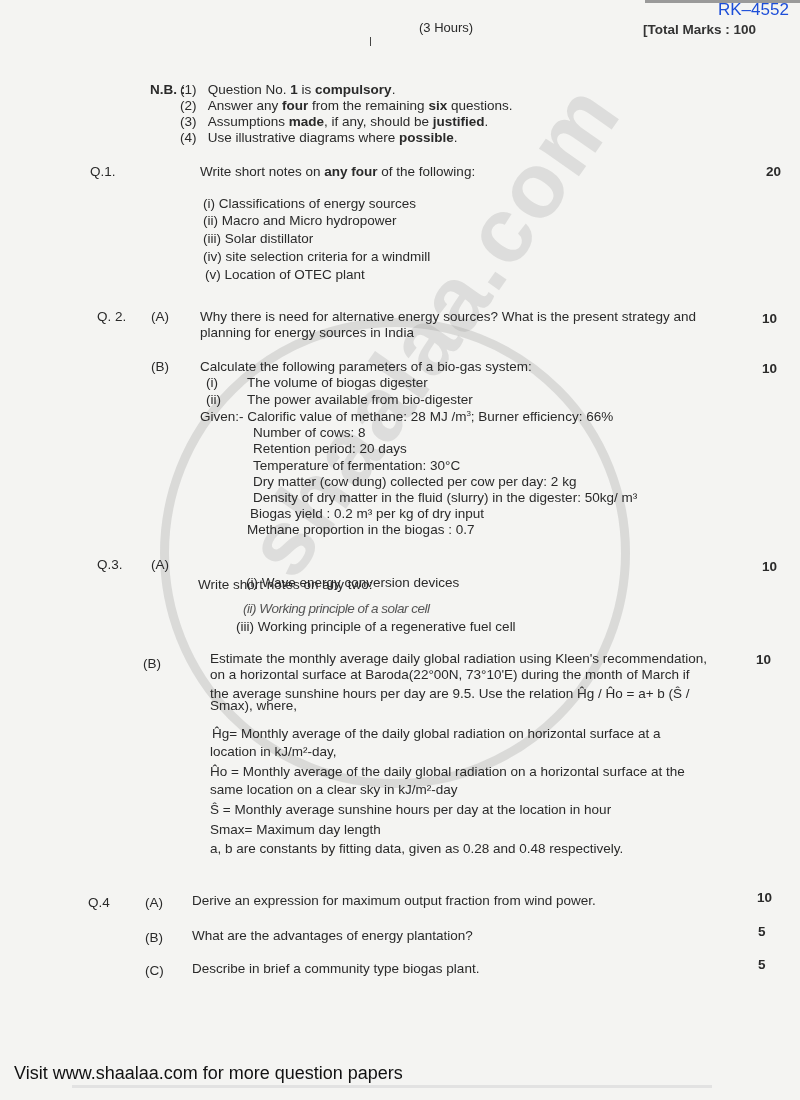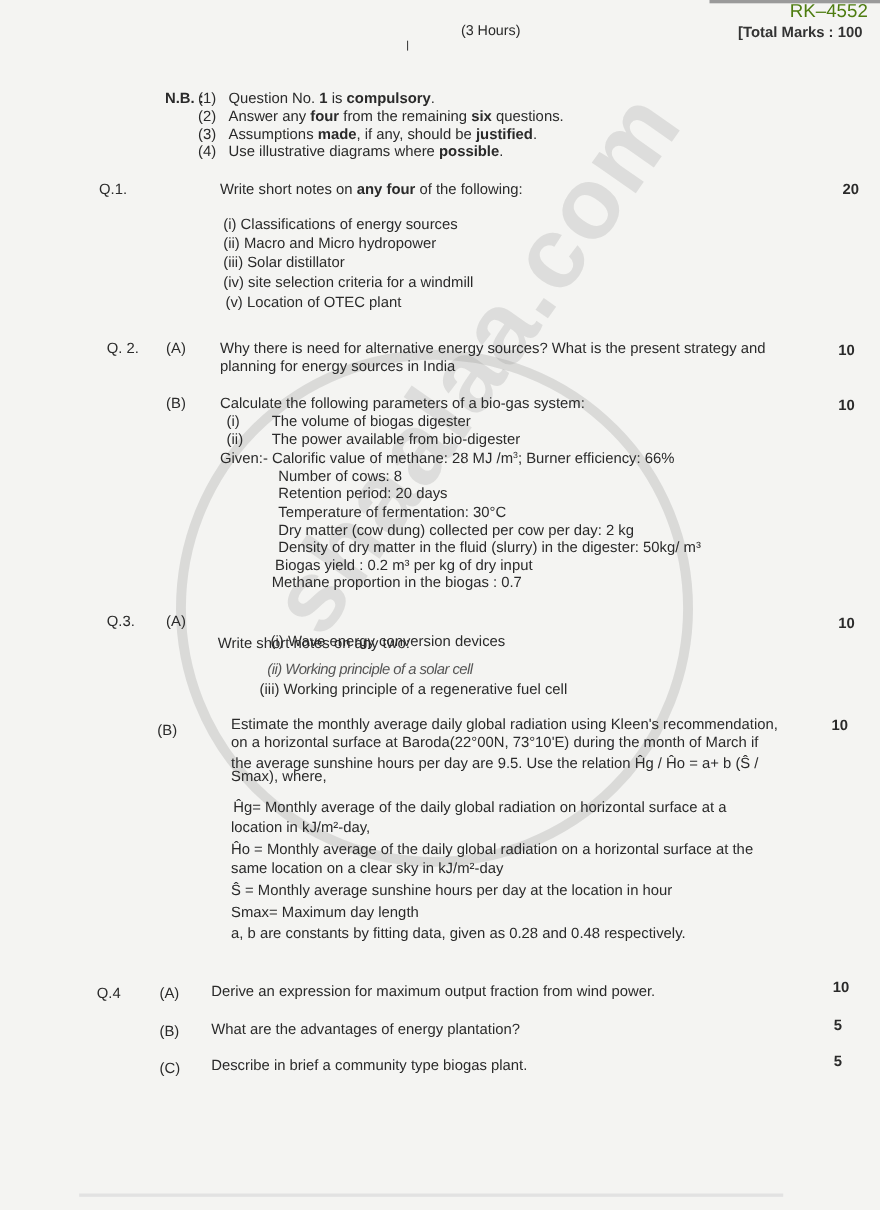--- a/index.html
+++ b/index.html
@@ -9,23 +9,23 @@
     font-family: "Liberation Sans", sans-serif;
     color: #2a2a2a;
   }
   .page { position: absolute; inset: 0; }
   .abs { position: absolute; white-space: nowrap; }
   .t { font-size: 13.5px; line-height: 16px; }
   .mark { font-size: 13.5px; font-weight: bold; }
   b { font-weight: bold; }
   sup { font-size: 8px; vertical-align: 5px; line-height: 0; }
   .topbar { position: absolute; left: 645px; top: 0; width: 155px; height: 3px; background: #9a9a9a; }
-  .code { left: 718px; top: 0px; font-size: 17px; color: #4d7c0f; }
+  .code { left: 718px; top: 0px; font-size: 17px; color: #1d4ed8; }
   .hours { left: 419px; top: 20px; font-size: 13px; }
-  .total { left: 671px; top: 22px; font-size: 13.5px; font-weight: bold; color: #333; }
+  .total { left: 643px; top: 22px; font-size: 13.5px; font-weight: bold; color: #333; }
   .tick { left: 370px; top: 37px; width: 1px; height: 9px; background: #444; }
   .watermark {
     position: absolute; left: 160px; top: 318px; width: 470px; height: 470px;
     border: 9px solid rgba(150,150,150,0.28); border-radius: 50%;
     box-sizing: border-box;
   }
   .wm-text {
     position: absolute; left: 225px; top: 535px; transform: rotate(-55deg);
     transform-origin: left top;
     font-size: 92px; font-weight: bold; color: rgba(140,140,140,0.22);
@@ -137,14 +137,15 @@
 
     <div class="abs t" style="left:145px;top:930px;">(B)</div>
     <div class="abs t" style="left:192px;top:928px;">What are the advantages of energy plantation?</div>
     <div class="abs mark" style="left:758px;top:924px;">5</div>
 
     <div class="abs t" style="left:145px;top:963px;">(C)</div>
     <div class="abs t" style="left:192px;top:961px;">Describe in brief  a community type biogas plant.</div>
     <div class="abs mark" style="left:758px;top:957px;">5</div>
   </div>
 
+  <div class="abs footer">Visit www.shaalaa.com for more question papers</div>
   <div class="footline"></div>
 </div>
 
 </body></html>

